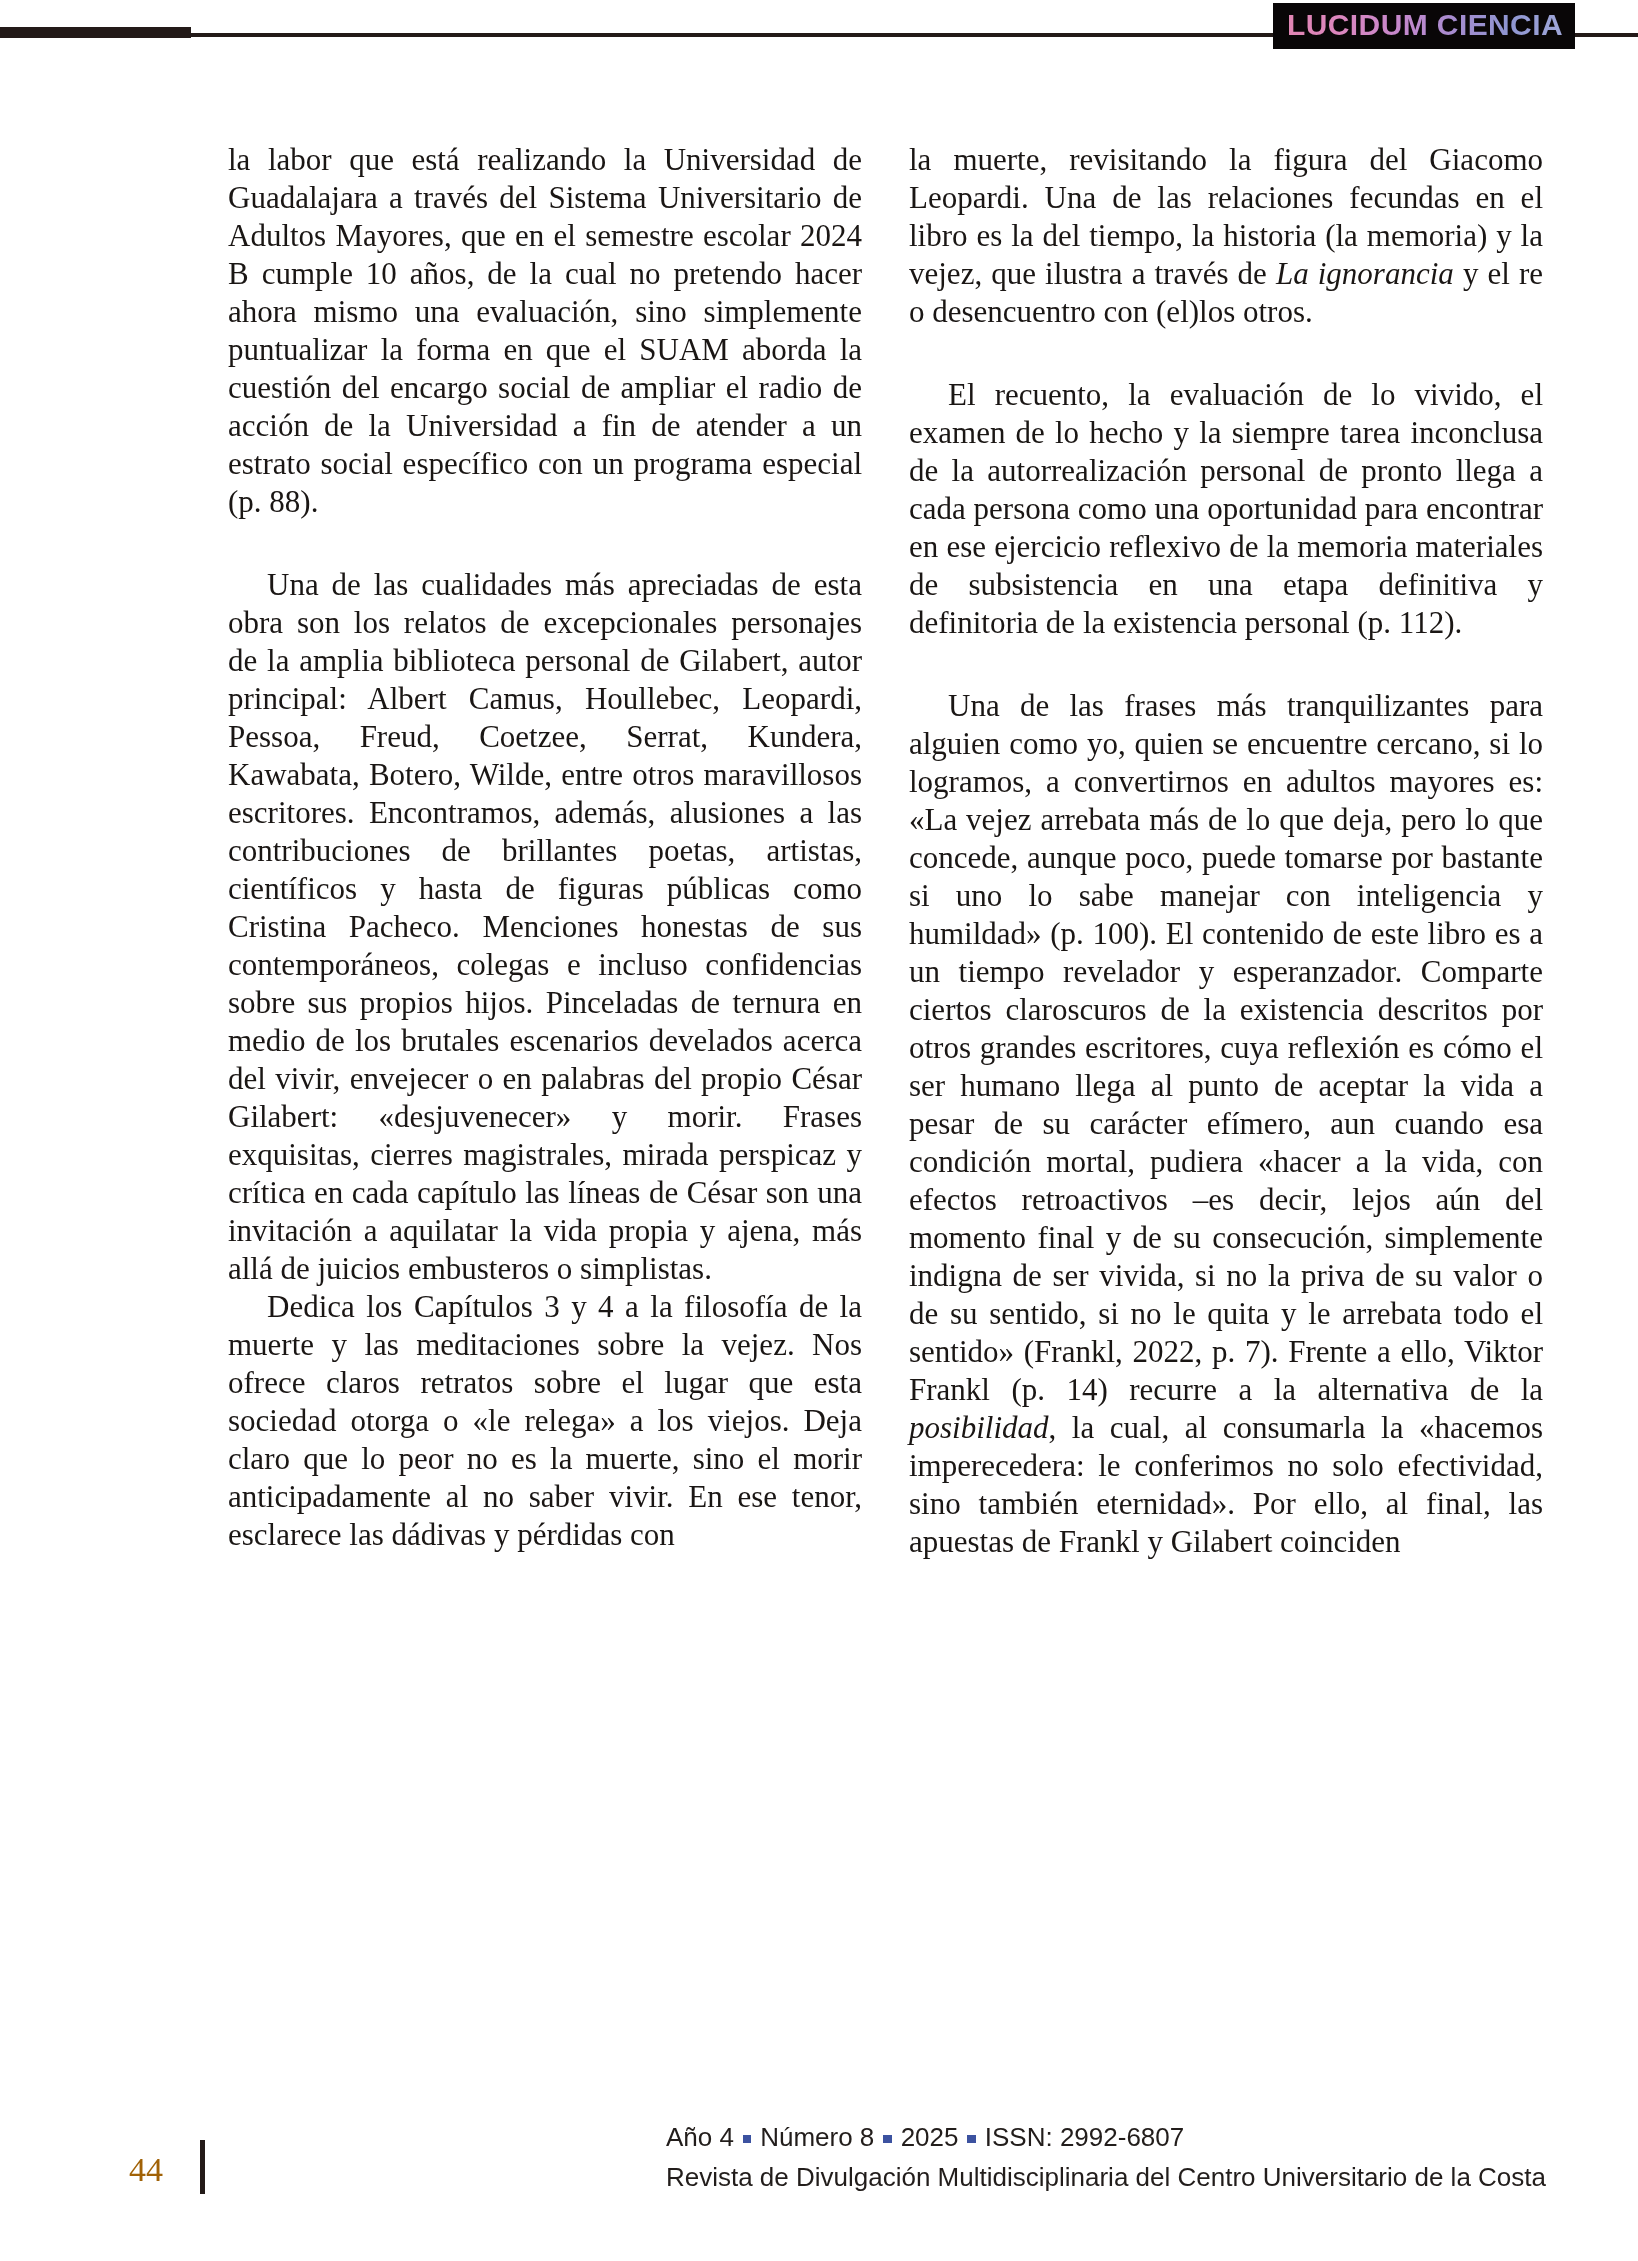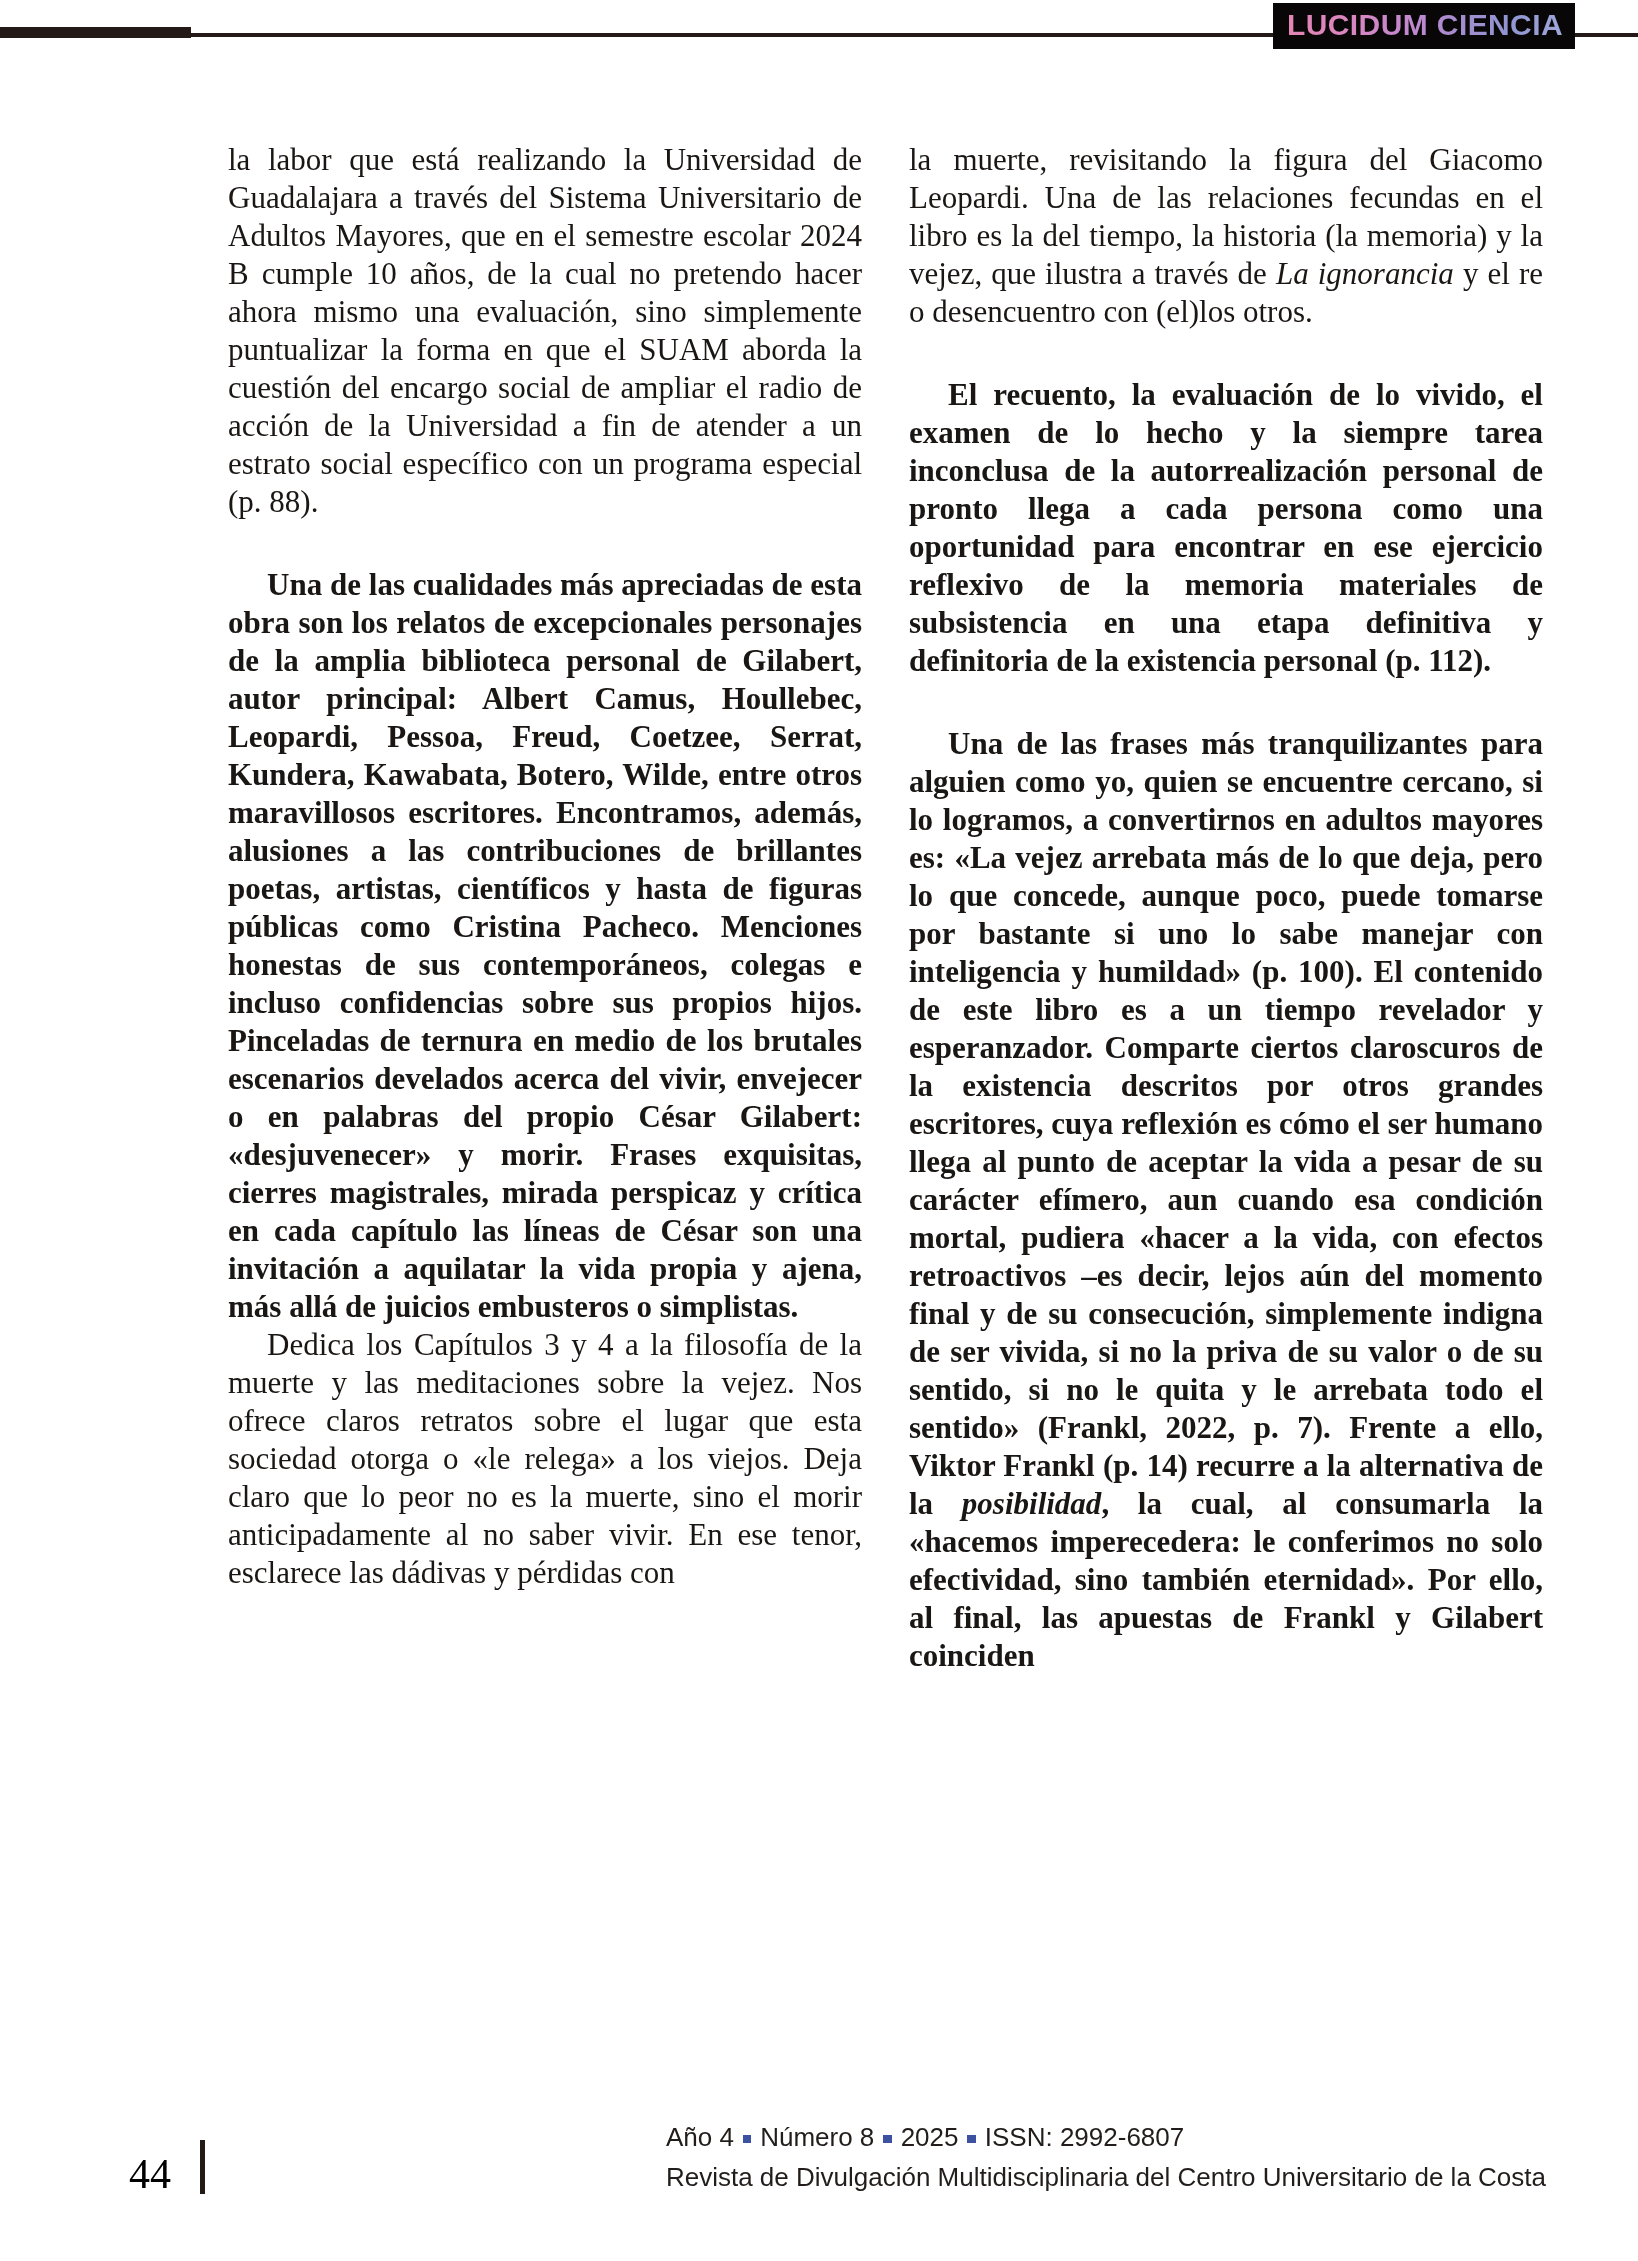--- a/index.html
+++ b/index.html
@@ -85,39 +85,38 @@
   .col-right { left: 909px; top: 0; }
 
   .col p {
     margin: 0;
   }
   .col p.indent {
     text-indent: 39px;
   }
   .col p.gap {
     margin-top: 45px;
-    font-weight: bold;
   }
   em { font-style: italic; }
 
   
   .footer {
     position: absolute;
     left: 0;
     bottom: 0;
     width: 1638px;
     height: 159px;
   }
   .page-number {
     position: absolute;
     left: 129px;
     top: 51px;
-    font-size: 42px;
+    font-size: 34px;
     line-height: 1;
-    color: #000000;
+    color: #a16207;
     font-family: "Liberation Serif", "DejaVu Serif", serif;
   }
   .page-rule {
     position: absolute;
     left: 200px;
     top: 38px;
     width: 5.3px;
     height: 54px;
     background: #231a18;
   }

